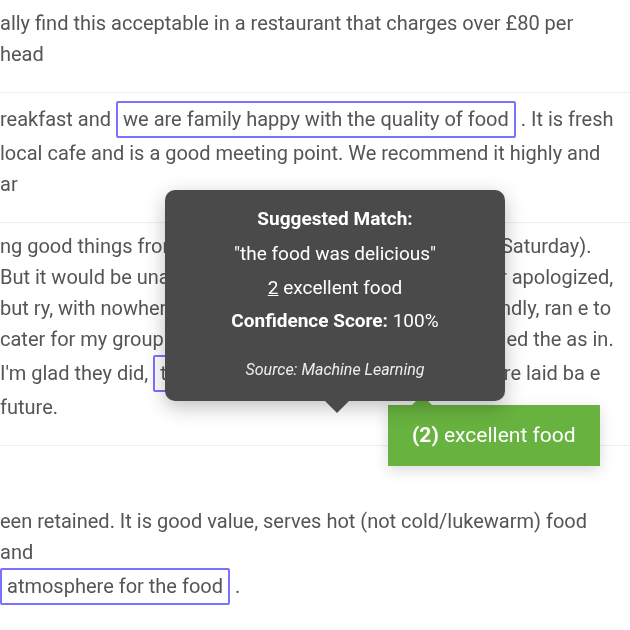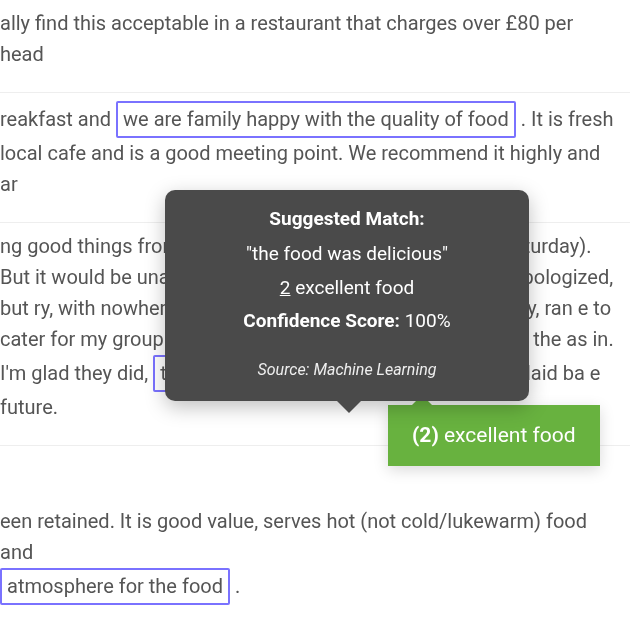--- a/index.html
+++ b/index.html
@@ -1,20 +1,20 @@
 <!DOCTYPE html>
 <html><head>
 <meta charset="utf-8">
 <style>
 html,body{margin:0;padding:0;width:630px;height:630px;overflow:hidden;background:#fff;font-family:"Segoe UI",Roboto,Arial,sans-serif}
 .doc{position:relative;padding:0;color:#555;font-size:20px;line-height:1.55}
 .para{padding:8px 0 22px;border-bottom:1px solid #eee;margin-left:-80px;padding-left:80px;padding-right:10px}
 .para.last{border-bottom:none}
 .hl{border:2px solid #7a72ff;padding:1px 5px;color:#555;border-radius:2px;display:inline-block}
-.tt{position:absolute;left:165px;top:190px;width:300px;background:#4a4a4a;color:#fff;border-radius:10px;box-shadow:0 6px 20px rgba(0,0,0,.25);padding:14px 32px 18px;text-align:center;font-size:19px;z-index:5}
+.tt{position:absolute;left:165px;top:190px;width:300px;background:#4a4a4a;color:#fff;border-radius:10px;box-shadow:0 6px 20px rgba(0,0,0,.25);padding:14px 20px 18px;text-align:center;font-size:19px;z-index:5}
 .tt-title{font-weight:700;margin-bottom:6px}
 .tt-quote{margin-bottom:4px}
 .tt-cat u{text-decoration:underline}
 .tt-conf{margin-top:4px}
 .tt-src{font-style:italic;font-size:16px;margin-top:22px;color:#eee}
 .tt-arrow{position:absolute;left:50%;bottom:-12px;margin-left:-10px;width:0;height:0;border-left:12px solid transparent;border-right:12px solid transparent;border-top:12px solid #4a4a4a}
 .badge{position:absolute;width:16px;height:16px;border-radius:50%;color:#fff;font-size:12px;font-weight:700;line-height:16px;text-align:center}
 .badge-q{left:196px;top:359px;background:#9b8bff}
 .badge-c{left:402px;top:357px;background:#6cc24a}
 .tag{position:absolute;left:388px;top:405px;background:#68b23f;color:#fff;font-size:21px;padding:14px 24px;border-radius:0;box-shadow:0 4px 14px rgba(0,0,0,.15);z-index:4}

